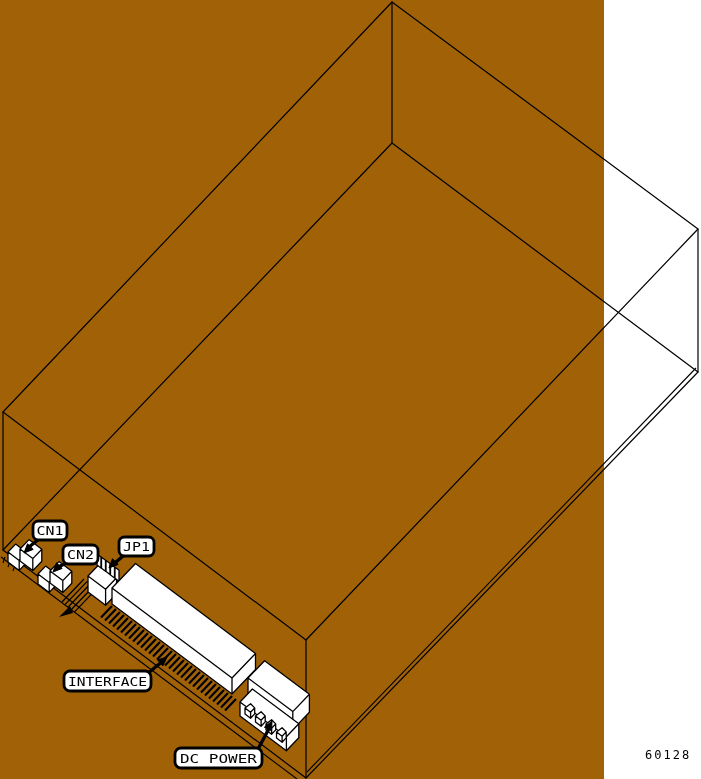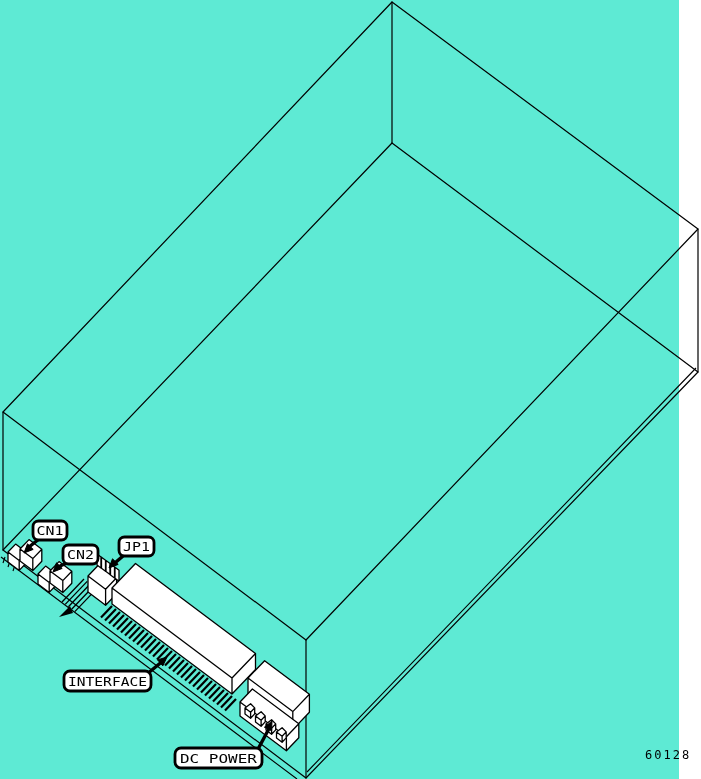--- a/index.html
+++ b/index.html
@@ -1,19 +1,19 @@
 <!DOCTYPE html>
 <html><head>
 <meta charset="utf-8">
 <style>
   html, body { margin: 0; padding: 0; background: #ffffff; }
   #canvas {
     position: relative;
-    width: 679px; height: 779px;
-    background: #5eead4;
+    width: 604px; height: 779px;
+    background: #a16207;
     font-family: "DejaVu Sans Mono", "Liberation Mono", monospace;
   }
   svg { display: block; }
   .wire   { stroke: #000; stroke-width: 1.2; fill: none; stroke-linecap: round; }
   .thin   { stroke: #000; stroke-width: 1.1; fill: none; }
   .part   { fill: #fff; stroke: #000; stroke-width: 1.3; stroke-linejoin: round; }
   .teeth  { stroke: #000; stroke-width: 2.2; fill: none; }
   .cable  { stroke: #000; stroke-width: 1.3; fill: none; }
   .solid  { fill: #000; stroke: none; }
   .callout-box  { fill: #fff; stroke: #000; stroke-width: 2.8; }

